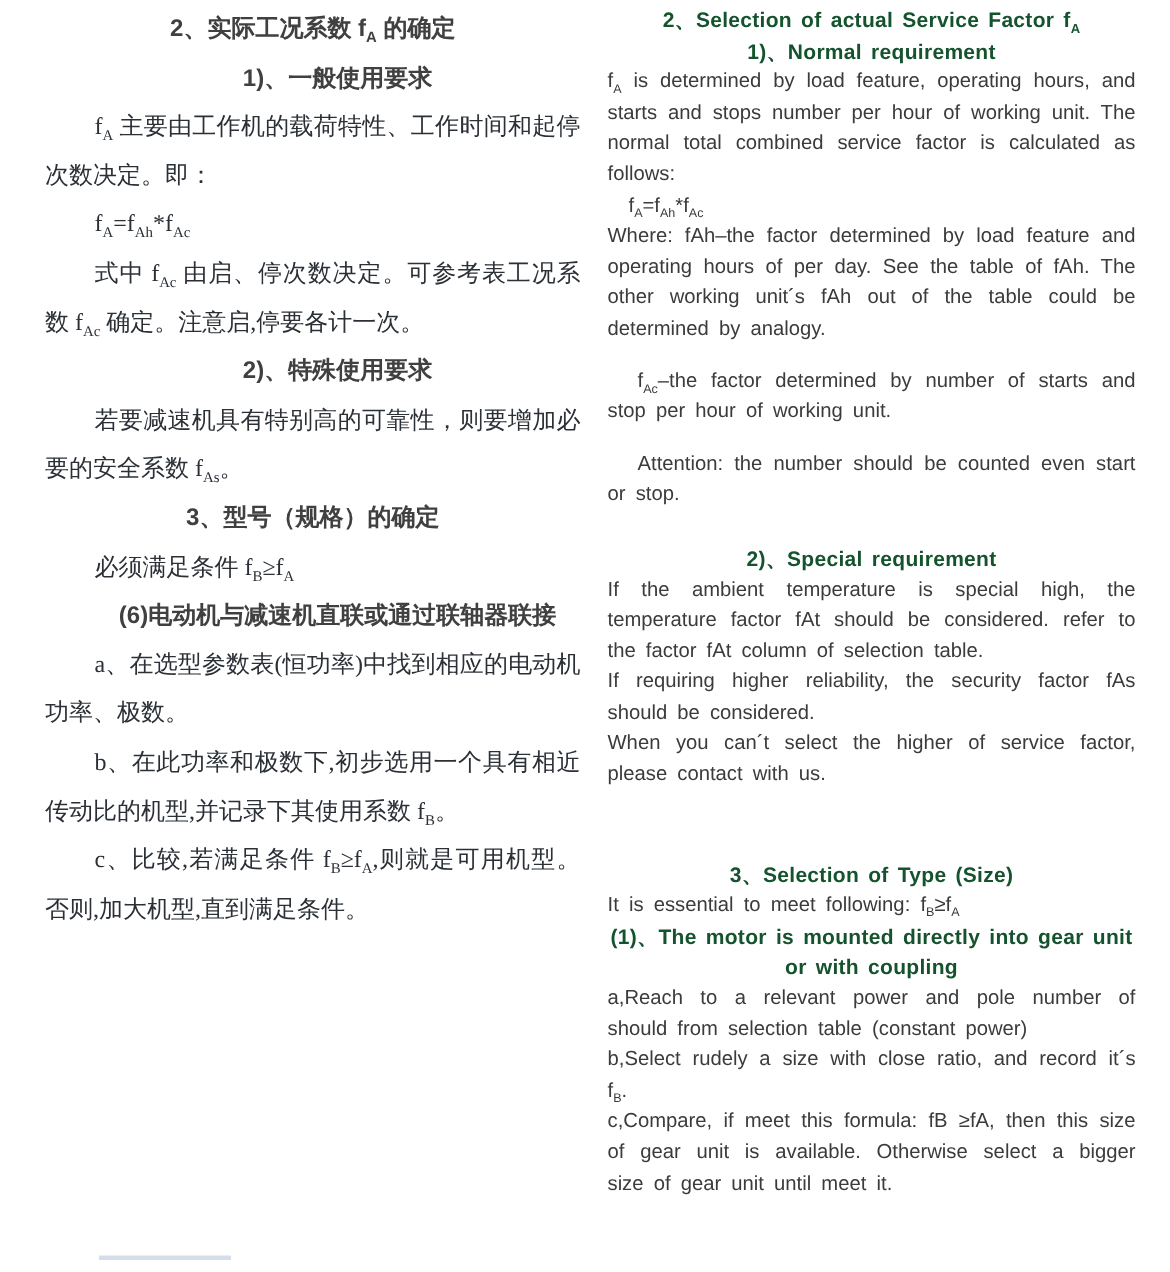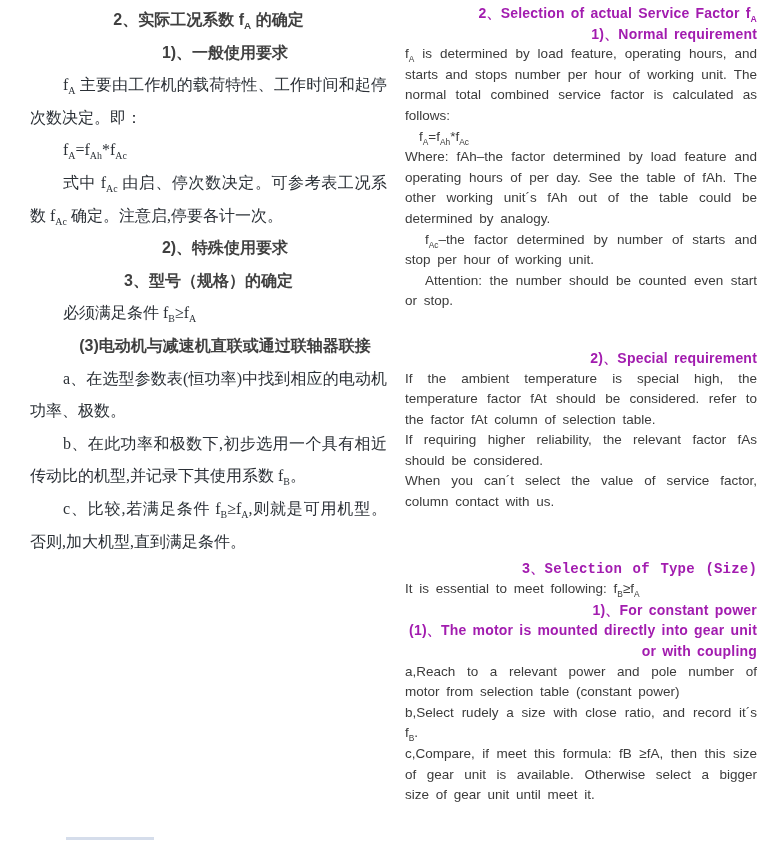--- a/index.html
+++ b/index.html
@@ -50,29 +50,29 @@
   .en {
     font-family: "Liberation Sans", "DejaVu Sans", sans-serif;
     font-size: 13.5px;
     line-height: 20.6px;
     text-align: justify;
     word-spacing: 3px;
   }
   .en-h {
     font-weight: bold;
     font-size: 14px;
-    text-align: right;
+    text-align: center;
     word-spacing: 2px;
     letter-spacing: 0.2px;
-    color: #a21caf;
+    color: #14532d;
   }
   .en-form { padding-left: 14px; }
-  .en-ind { text-indent: 20px; }
-  .gap-sm { margin-top: 36px; }
-  .gap-lg { margin-top: 46px; font-family: Liberation Mono, monospace; }
+  .en-ind { text-indent: 20px; margin-top: 14px; }
+  .gap-sm { margin-top: 22px; }
+  .gap-lg { margin-top: 46px; }
   sub { font-size: 0.62em; line-height: 0; }
   
   .bottom-strip {
     position: absolute;
     left: 66px;
     top: 837px;
     width: 88px;
     height: 3px;
     background: rgba(104, 134, 184, 0.28);
   }
@@ -82,44 +82,44 @@
 
 <div class="page">
 
   <div class="col-left">
     <div class="zh zh-h">2、实际工况系数 f<sub>A</sub> 的确定</div>
     <div class="zh zh-h zh-ind">1)、一般使用要求</div>
     <div class="zh zh-p">f<sub>A</sub> 主要由工作机的载荷特性、工作时间和起停次数决定。即：</div>
     <div class="zh zh-form">f<sub>A</sub>=f<sub>Ah</sub>*f<sub>Ac</sub></div>
     <div class="zh zh-p">式中 f<sub>Ac</sub> 由启、停次数决定。可参考表工况系数 f<sub>Ac</sub> 确定。注意启,停要各计一次。</div>
     <div class="zh zh-h zh-ind">2)、特殊使用要求</div>
+    <div class="zh zh-p">若要减速机具有特别高的可靠性，则要增加必要的安全系数 f<sub>As</sub>。</div>
     <div class="zh zh-h">3、型号（规格）的确定</div>
     <div class="zh zh-p">必须满足条件 f<sub>B</sub>≥f<sub>A</sub></div>
-    <div class="zh zh-h zh-ind">(3)电动机与减速机直联或通过联轴器联接</div>
+    <div class="zh zh-h zh-ind">(6)电动机与减速机直联或通过联轴器联接</div>
     <div class="zh zh-p">a、在选型参数表(恒功率)中找到相应的电动机功率、极数。</div>
     <div class="zh zh-p">b、在此功率和极数下,初步选用一个具有相近传动比的机型,并记录下其使用系数 f<sub>B</sub>。</div>
     <div class="zh zh-p">c、比较,若满足条件 f<sub>B</sub>≥f<sub>A</sub>,则就是可用机型。否则,加大机型,直到满足条件。</div>
   </div>
 
   <div class="col-right">
     <div class="en en-h">2、Selection of actual Service Factor f<sub>A</sub></div>
     <div class="en en-h">1)、Normal requirement</div>
     <div class="en">f<sub>A</sub> is determined by load feature, operating hours, and starts and stops number per hour of working unit. The normal total combined service factor is calculated as follows:</div>
     <div class="en en-form">f<sub>A</sub>=f<sub>Ah</sub>*f<sub>Ac</sub></div>
     <div class="en">Where: fAh–the factor determined by load feature and operating hours of per day. See the table of fAh. The other working unit´s fAh out of the table could be determined by analogy.</div>
     <div class="en en-ind">f<sub>Ac</sub>–the factor determined by number of starts and stop per hour of working unit.</div>
     <div class="en en-ind">Attention: the number should be counted even start or stop.</div>
     <div class="en en-h gap-sm">2)、Special requirement</div>
     <div class="en">If the ambient temperature is special high, the temperature factor fAt should be considered. refer to the factor fAt column of selection table.</div>
-    <div class="en">If requiring higher reliability, the relevant factor fAs should be considered.</div>
-    <div class="en">When you can´t select the value of service factor, column contact with us.</div>
+    <div class="en">If requiring higher reliability, the security factor fAs should be considered.</div>
+    <div class="en">When you can´t select the higher of service factor, please contact with us.</div>
     <div class="en en-h gap-lg">3、Selection of Type (Size)</div>
     <div class="en">It is essential to meet following: f<sub>B</sub>≥f<sub>A</sub></div>
-    <div class="en en-h">1)、For constant power</div>
     <div class="en en-h">(1)、The motor is mounted directly into gear unit or with coupling</div>
-    <div class="en">a,Reach to a relevant power and pole number of motor from selection table (constant power)</div>
+    <div class="en">a,Reach to a relevant power and pole number of should from selection table (constant power)</div>
     <div class="en">b,Select rudely a size with close ratio, and record it´s f<sub>B</sub>.</div>
     <div class="en">c,Compare, if meet this formula: fB ≥fA, then this size of gear unit is available. Otherwise select a bigger size of gear unit until meet it.</div>
   </div>
 
   <div class="bottom-strip"></div>
 
 </div>
 
 </body></html>

